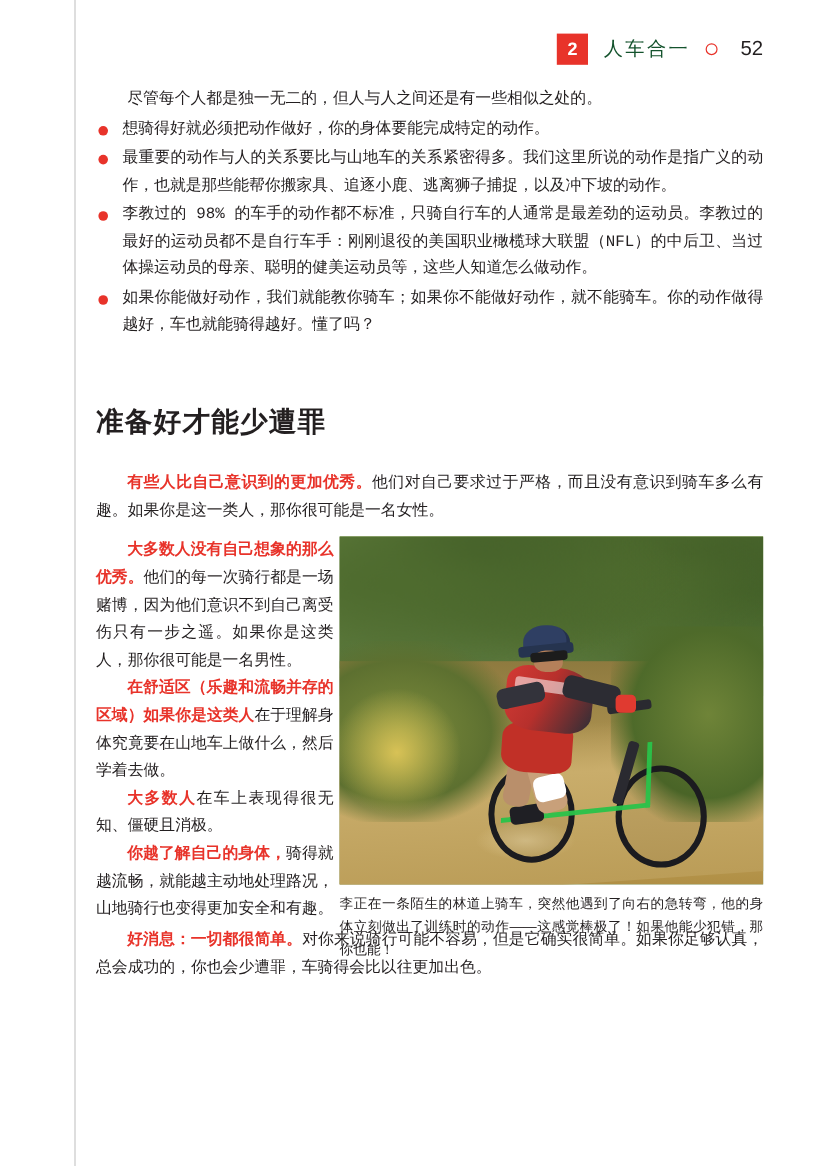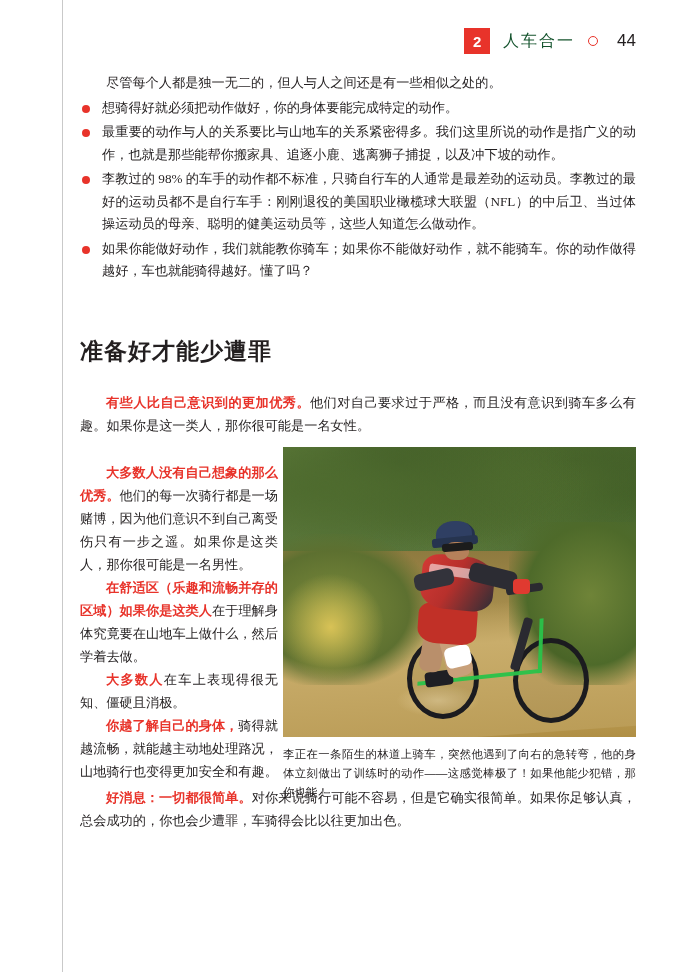--- a/index.html
+++ b/index.html
@@ -88,21 +88,21 @@
     top: 72px;
     width: 556px;
   }
 
   p {
     margin: 0;
     font-size: 13.2px;
     line-height: 22.5px;
     color: #231f20;
     text-align: justify;
-    font-family: Liberation Serif, serif;
+    font-family: Liberation Mono, monospace;
   }
 
   .indent2 { text-indent: 26px; }
 
   .bullet-item {
     position: relative;
     padding-left: 22px;
     margin-top: 2px;
   }
   .bullet-item .bullet {
@@ -148,21 +148,20 @@
   }
   .col-text {
     width: 198px;
     float: left;
   }
   .col-text p {
     font-size: 13.2px;
     line-height: 23px;
     text-align: justify;
     text-indent: 26px;
-    margin-top: 14px;
   }
   .col-text p + p { margin-top: 0px; }
 
   .photo-wrap {
     position: absolute;
     left: 203px;
     top: 0px;
     width: 353px;
   }
   .photo {
@@ -321,21 +320,21 @@
 
 <div class="page">
 
   <div class="left-rule"></div>
 
   <div class="header">
     <div class="header-inner">
       <div class="chap-num">2</div>
       <div class="chap-title">人车合一</div>
       <span class="chap-dot"></span>
-      <div class="page-num">44</div>
+      <div class="page-num">52</div>
     </div>
   </div>
 
   <div class="content">
 
     <p class="indent2">尽管每个人都是独一无二的，但人与人之间还是有一些相似之处的。</p>
 
     <div class="bullet-item">
       <span class="bullet"></span>
       <p>想骑得好就必须把动作做好，你的身体要能完成特定的动作。</p>

